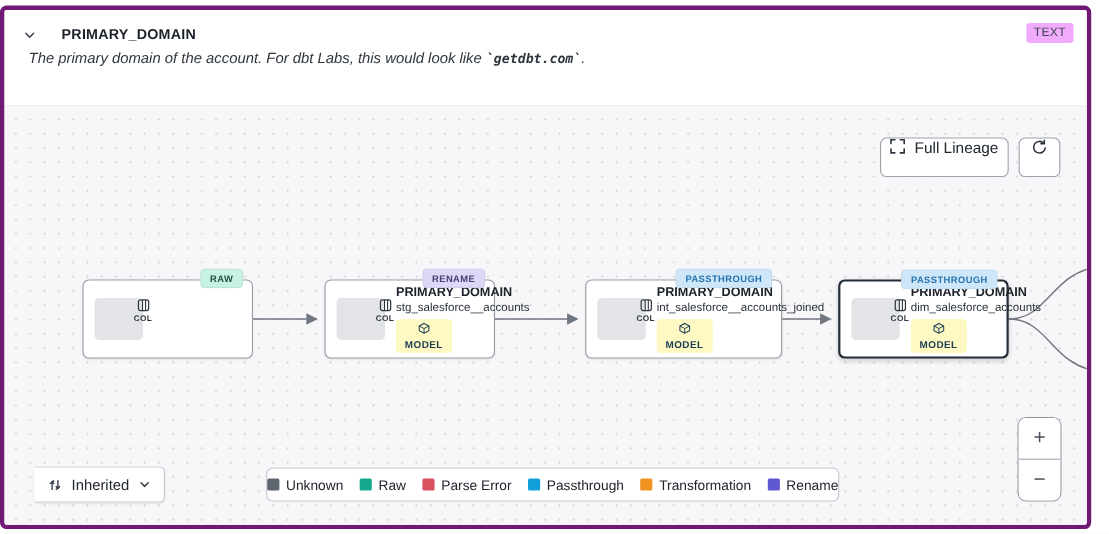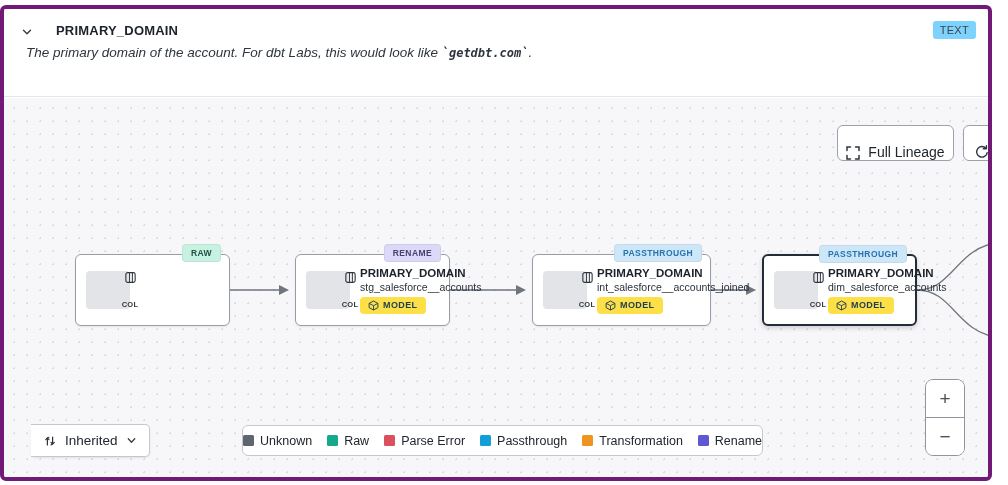--- a/index.html
+++ b/index.html
@@ -6,21 +6,21 @@
   html, body { width: 1008px; height: 485px; background: #fff; overflow: hidden;
     font-family: "Liberation Sans", sans-serif; color: #1f252d; }
   .app { position: absolute; left: 0; top: 5px; width: 992px; height: 476px;
     border: 4px solid #701a75; border-radius: 6px; overflow: hidden; background: #fff; }
 
   
   .doc-header { position: relative; height: 88px; background: #fff; border-bottom: 1px solid #e3e5e9; }
   .chev-btn { position: absolute; left: 12px; top: 12px; width: 22px; height: 22px;
     display: flex; align-items: center; justify-content: center; cursor: pointer; border-radius: 4px; }
   .doc-title { position: absolute; left: 52px; top: 14px; font-size: 13px; font-weight: 700; color: #1c222a; letter-spacing: .2px; }
-  .type-badge { position: absolute; right: 12px; top: 12px; background: #7dd3fc; color: #3c444f;
+  .type-badge { position: absolute; right: 12px; top: 12px; background: #f0abfc; color: #3c444f;
     font-size: 11px; font-weight: 500; padding: 3px 7px; border-radius: 3px; letter-spacing: .3px; }
   .doc-desc { position: absolute; left: 22px; top: 36px; font-size: 13.5px; font-style: italic; color: #2e353e; }
   .doc-desc .code { font-family: "DejaVu Sans Mono", monospace; font-weight: 700; font-size: 12px; font-style: italic; }
   .doc-inherited { position: absolute; left: 22px; top: 62px; font-size: 13px; font-style: italic; color: #444c57; }
   .doc-inherited a { color: #0e7569; text-decoration: underline; cursor: pointer; }
 
   
   .canvas { position: absolute; left: 0; top: 89px; width: 990px; height: 386px;
     background-color: #f7f7f9;
     background-image: radial-gradient(circle, #d8dade 1px, transparent 1px);
@@ -30,33 +30,33 @@
   
   .node { position: absolute; width: 155px; height: 72px; background: #fff; border: 1px solid #979da6;
     border-radius: 6px; box-shadow: 0 1px 2px rgba(20,24,31,.08); display: flex; align-items: center; cursor: pointer; }
   .node.selected { border: 2px solid #232d39; box-shadow: 0 2px 5px rgba(20,24,31,.18); }
   .node-badge { position: absolute; top: -11px; right: 8px; font-size: 8.5px; font-weight: 700;
     letter-spacing: .4px; padding: 3px 8px; border-radius: 4px; border: 1px solid rgba(0,0,0,.05); }
   .badge-raw { background: #c7f2e2; color: #1d4f45; }
   .badge-rename { background: #dcd8f8; color: #474170; }
   .badge-passthrough { background: #cde7f8; color: #2673af; }
   .col-chip { flex: 0 0 auto; margin-left: 10px; width: 28px; height: 38px; background: #e3e4e8;
-    border-radius: 4px; display: flex; flex-direction: column; align-items: center; justify-content: space-between; gap: 1px; padding-left: 44px; }
+    border-radius: 4px; display: flex; flex-direction: column; align-items: center; justify-content: flex-start; gap: 1px; padding-left: 44px; }
   .col-chip .col-label { font-size: 7.5px; font-weight: 700; color: #2f3640; letter-spacing: .3px; }
   .node-body { margin-left: 10px; display: flex; flex-direction: column; align-items: flex-start; gap: 2px; min-width: 0; }
   .node-title { font-size: 11.5px; font-weight: 700; color: #1c222a; white-space: nowrap; }
   .node-sub { font-size: 10.5px; color: #2b323b; white-space: nowrap; }
   .res-badge { margin-top: 2px; display: inline-flex; align-items: center; gap: 4px;
     font-size: 9px; font-weight: 700; letter-spacing: .4px; padding: 3px 8px; border-radius: 4px; }
   .res-source { background: #d7f0eb; color: #1f3f39; }
-  .res-model { background: #fde047; color: #1d3d55; }
+  .res-model { background: #fef9c3; color: #1d3d55; flex-direction: column; }
 
   
   .btn { background: #fff; border: 1px solid #9ba2ac; border-radius: 6px; display: flex;
-    align-items: flex-end; justify-content: center; gap: 8px; cursor: pointer; font-size: 14px; color: #21272f; margin-left: 37px; }
+    align-items: flex-start; justify-content: center; gap: 8px; cursor: pointer; font-size: 14px; color: #21272f; }
   .full-lineage-btn { position: absolute; left: 796px; top: 27px; width: 117px; height: 36px; }
   .refresh-btn { position: absolute; left: 922px; top: 27px; width: 38px; height: 36px; }
   .zoom-ctl { position: absolute; left: 921px; top: 281px; width: 40px; height: 77px;
     background: #fff; border: 1px solid #8f959f; border-radius: 8px; display: flex; flex-direction: column; overflow: hidden; }
   .zoom-btn { flex: 1; display: flex; align-items: center; justify-content: center; font-size: 19px;
     color: #4a515b; cursor: pointer; background: #fff; border: none; }
   .zoom-btn:first-child { border-bottom: 1px solid #8f959f; }
 
   
   .lens-group { position: absolute; left: 27px; top: 326px; height: 33px; display: flex; border-radius: 5px;

